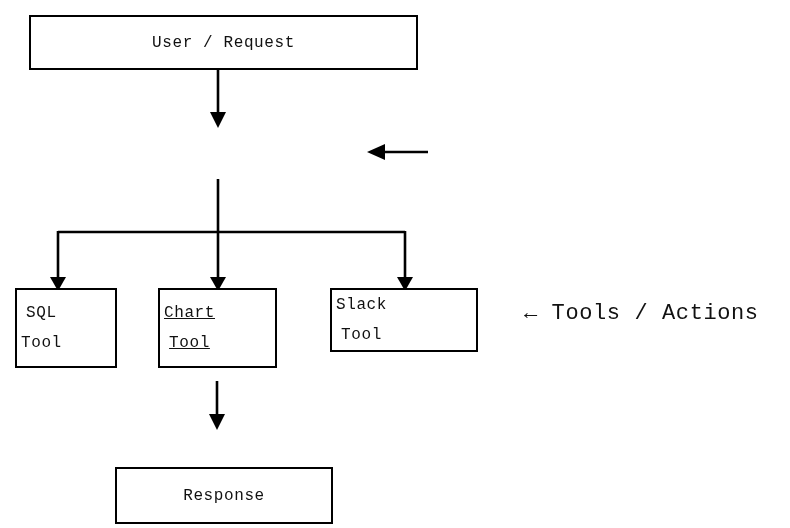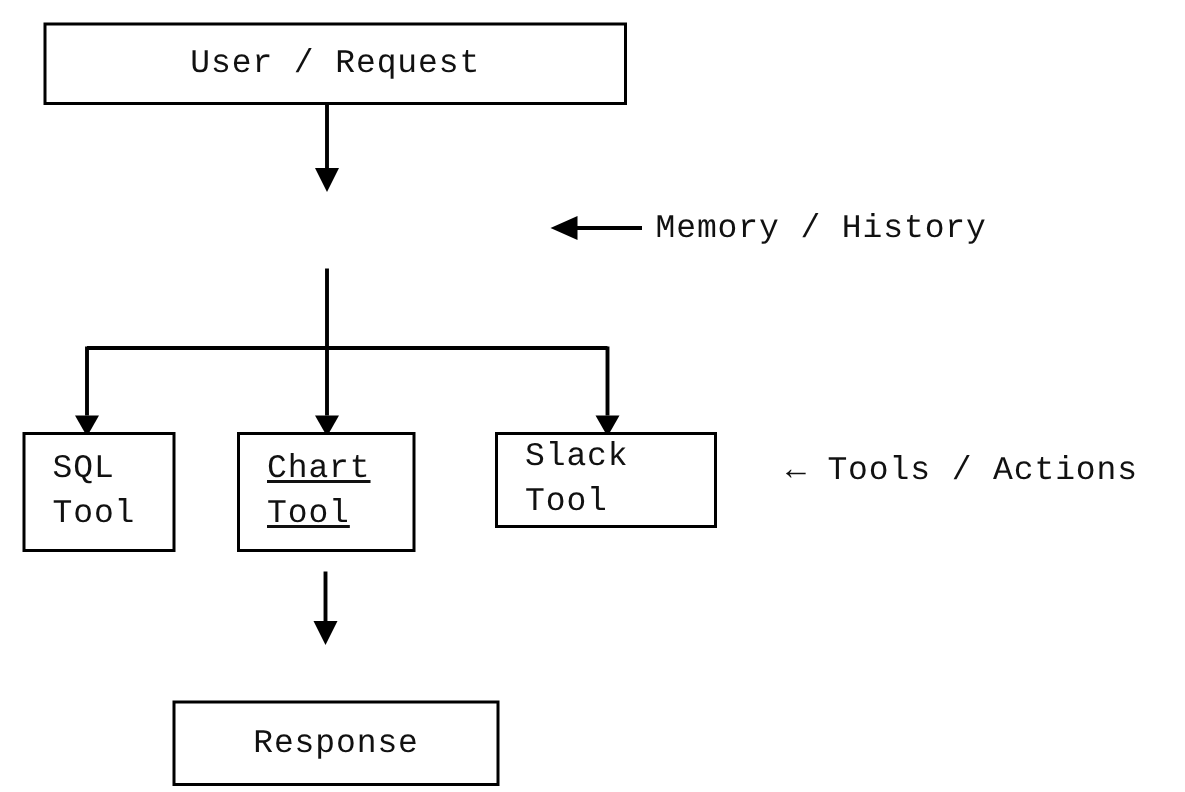--- a/index.html
+++ b/index.html
@@ -24,28 +24,29 @@
     height: 528px;
   }
   .node {
     position: absolute;
     box-sizing: border-box;
     border: 2.5px solid #000000;
     background: #ffffff;
     display: flex;
     align-items: center;
     justify-content: center;
-    font-size: 22px;
+    font-size: 16px;
     letter-spacing: 0.6px;
     line-height: 30px;
     white-space: pre-line;
   }
   .node.left-align {
     justify-content: flex-start;
-    padding-left: 18px;
+    padding-left: 4px;
+    text-align: center;
   }
   #node-user     { left: 29px;  top: 15px;  width: 389px; height: 55px; }
   #node-planner  { left: 87px;  top: 123px; width: 275px; height: 56px; }
   #node-sql      { left: 15px;  top: 288px; width: 102px; height: 80px; }
   #node-chart    { left: 158px; top: 288px; width: 119px; height: 80px; text-decoration: underline; }
   #node-slack    { left: 330px; top: 288px; width: 148px; height: 64px; }
   #node-response { left: 115px; top: 467px; width: 218px; height: 57px; }
   .float-label {
     position: absolute;
     font-size: 22px;
@@ -106,17 +107,16 @@
 
   <div class="node left-align" id="node-slack">
     <span>Slack
 Tool</span>
   </div>
 
   <div class="node" id="node-response">
     <span>Response</span>
   </div>
 
-  <div class="float-label" id="label-memory">Memory / History</div>
 
   <div class="float-label" id="label-tools">← Tools / Actions</div>
 
 </div>
 
 </body></html>

